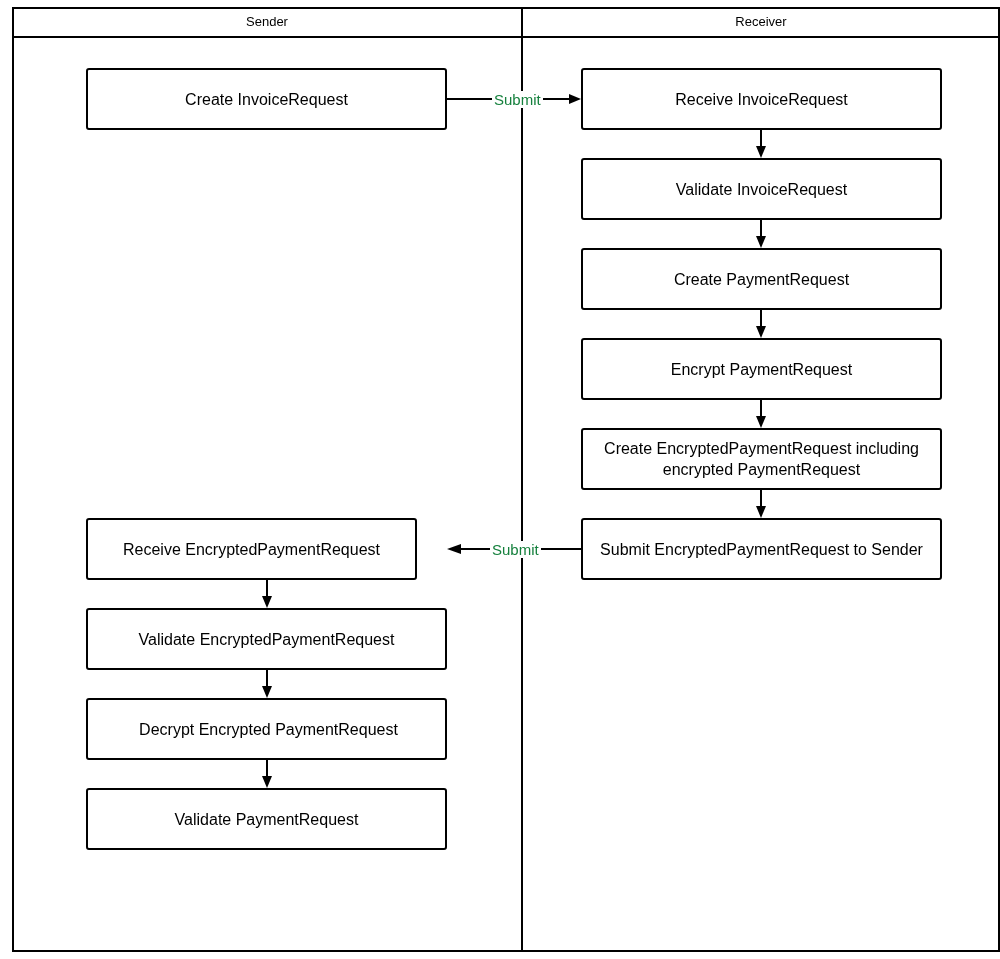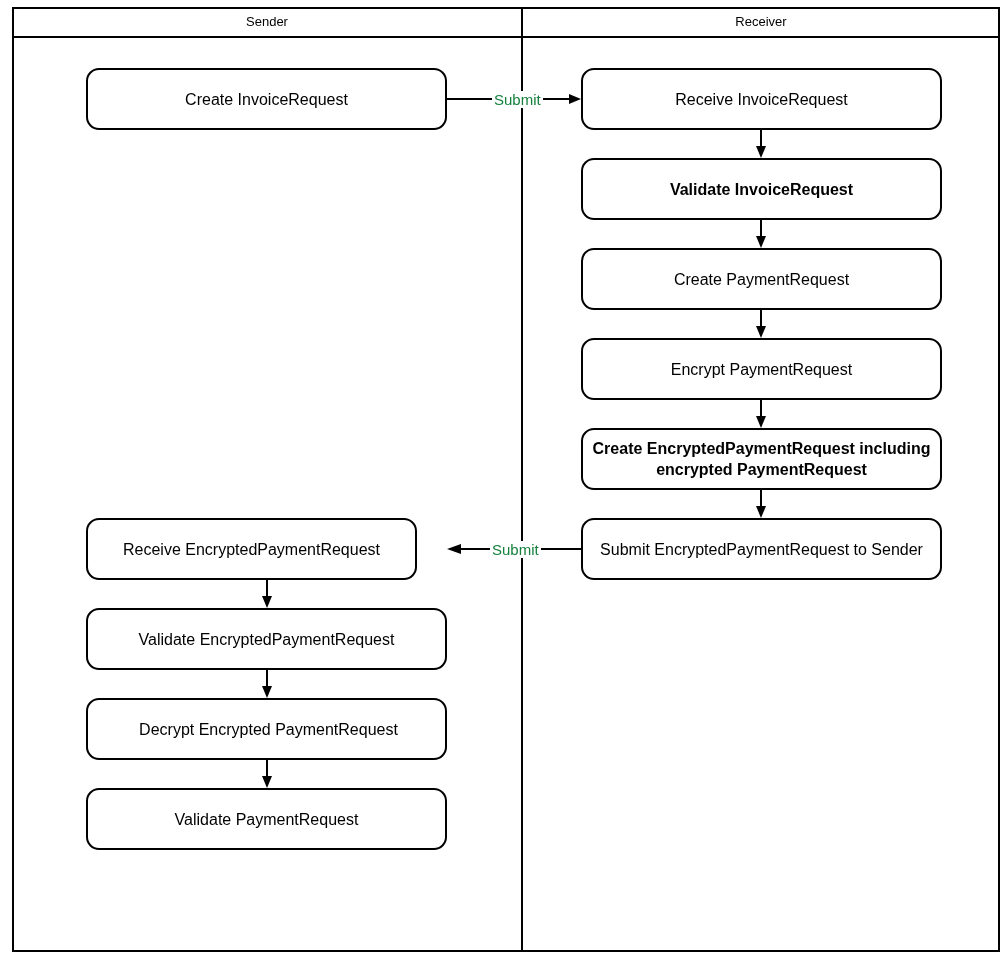--- a/index.html
+++ b/index.html
@@ -61,21 +61,21 @@
     width: 2px;
     height: 945px;
     background: #000000;
   }
 
   
   .node {
     position: absolute;
     box-sizing: border-box;
     border: 2px solid #000000;
-    border-radius: 13px;
+    border-radius: 3px;
     background: #ffffff;
     display: flex;
     align-items: center;
     justify-content: center;
     text-align: center;
     font-size: 16px;
     line-height: 21px;
     padding: 2px 8px;
     color: #000000;
   }
@@ -178,27 +178,27 @@
     <svg width="22" height="29" viewBox="0 0 22 29">
       <line x1="10" y1="0" x2="10" y2="18" stroke="#000" stroke-width="2"></line>
       <polygon points="10,28 5,16 15,16" fill="#000"></polygon>
     </svg>
   </div>
 
   <div class="node" style="left:79px; top:68px; width:361px; height:62px;">Create InvoiceRequest</div>
 
   <div class="node" style="left:574px; top:68px; width:361px; height:62px;">Receive InvoiceRequest</div>
 
-  <div class="node" style="left:574px; top:158px; width:361px; height:62px;font-weight:bold;">Validate InvoiceRequest</div>
+  <div class="node" style="left:574px; top:158px; width:361px; height:62px;">Validate InvoiceRequest</div>
 
   <div class="node" style="left:574px; top:248px; width:361px; height:62px;">Create PaymentRequest</div>
 
   <div class="node" style="left:574px; top:338px; width:361px; height:62px;">Encrypt PaymentRequest</div>
 
-  <div class="node" style="left:574px; top:428px; width:361px; height:62px;font-weight:bold;">Create EncryptedPaymentRequest including encrypted PaymentRequest</div>
+  <div class="node" style="left:574px; top:428px; width:361px; height:62px;">Create EncryptedPaymentRequest including encrypted PaymentRequest</div>
 
   <div class="node" style="left:574px; top:518px; width:361px; height:62px;">Submit EncryptedPaymentRequest to Sender</div>
 
   <div class="node" style="left:79px; top:518px; width:331px; height:62px;">Receive EncryptedPaymentRequest</div>
 
   <div class="node" style="left:79px; top:608px; width:361px; height:62px;">Validate EncryptedPaymentRequest</div>
 
   <div class="node" style="left:79px; top:698px; width:361px; height:62px;padding-left:12px;">Decrypt Encrypted PaymentRequest</div>
 
   <div class="node" style="left:79px; top:788px; width:361px; height:62px;">Validate PaymentRequest</div>

